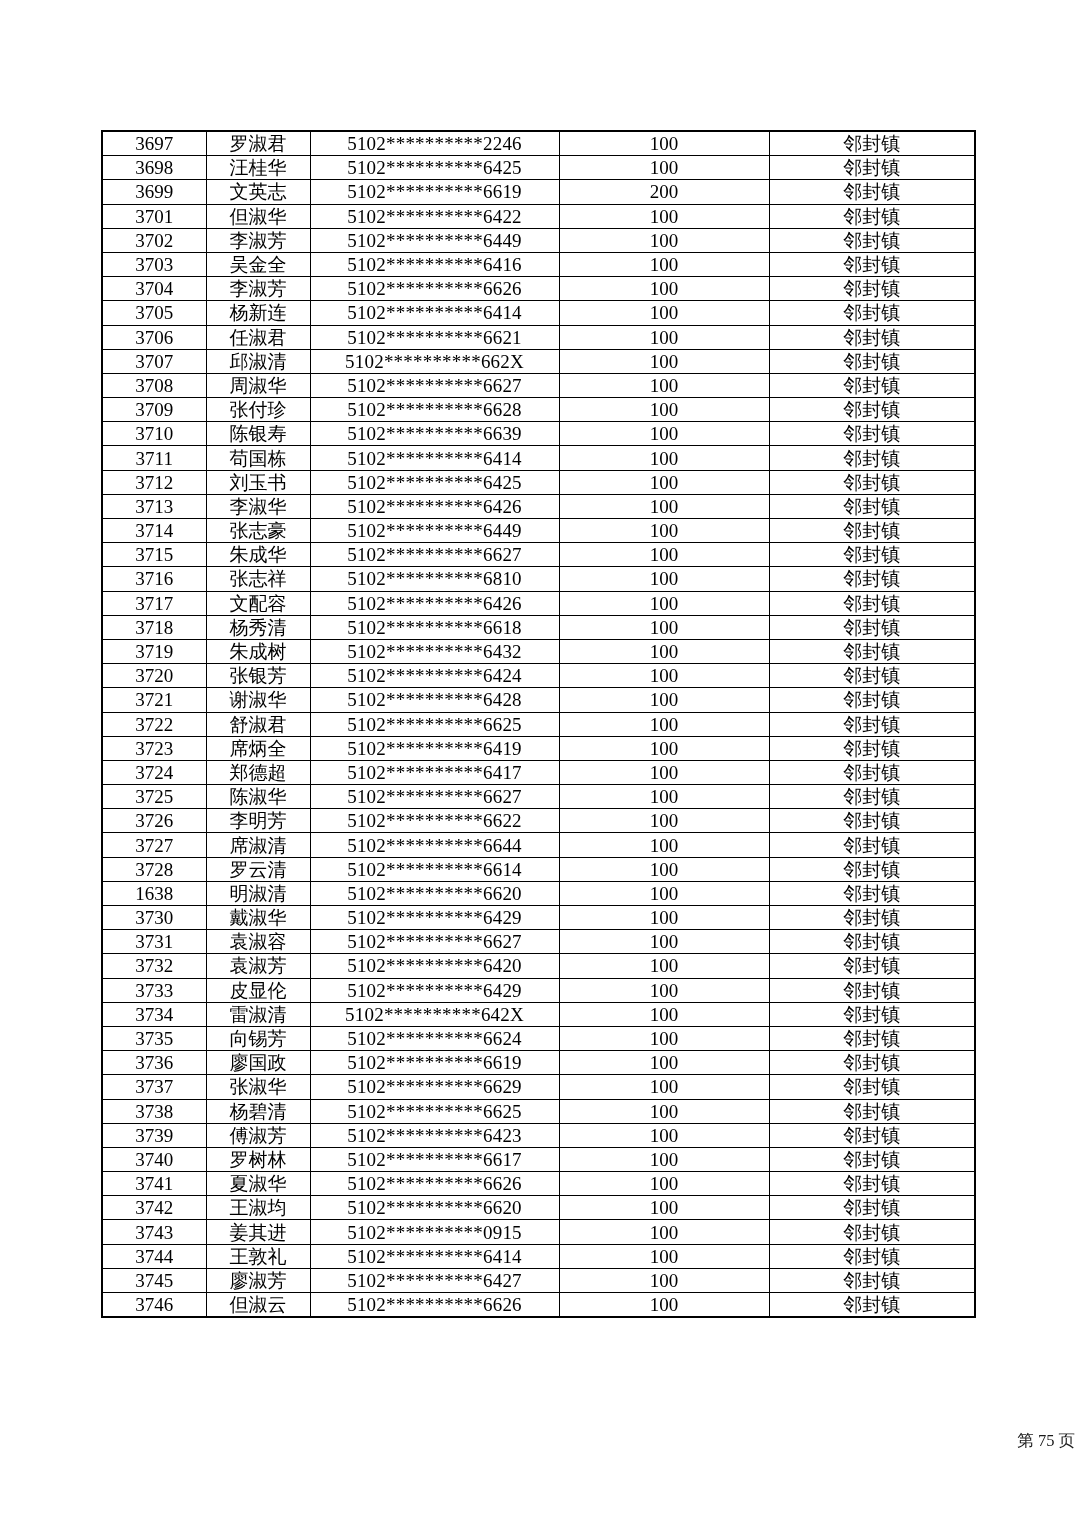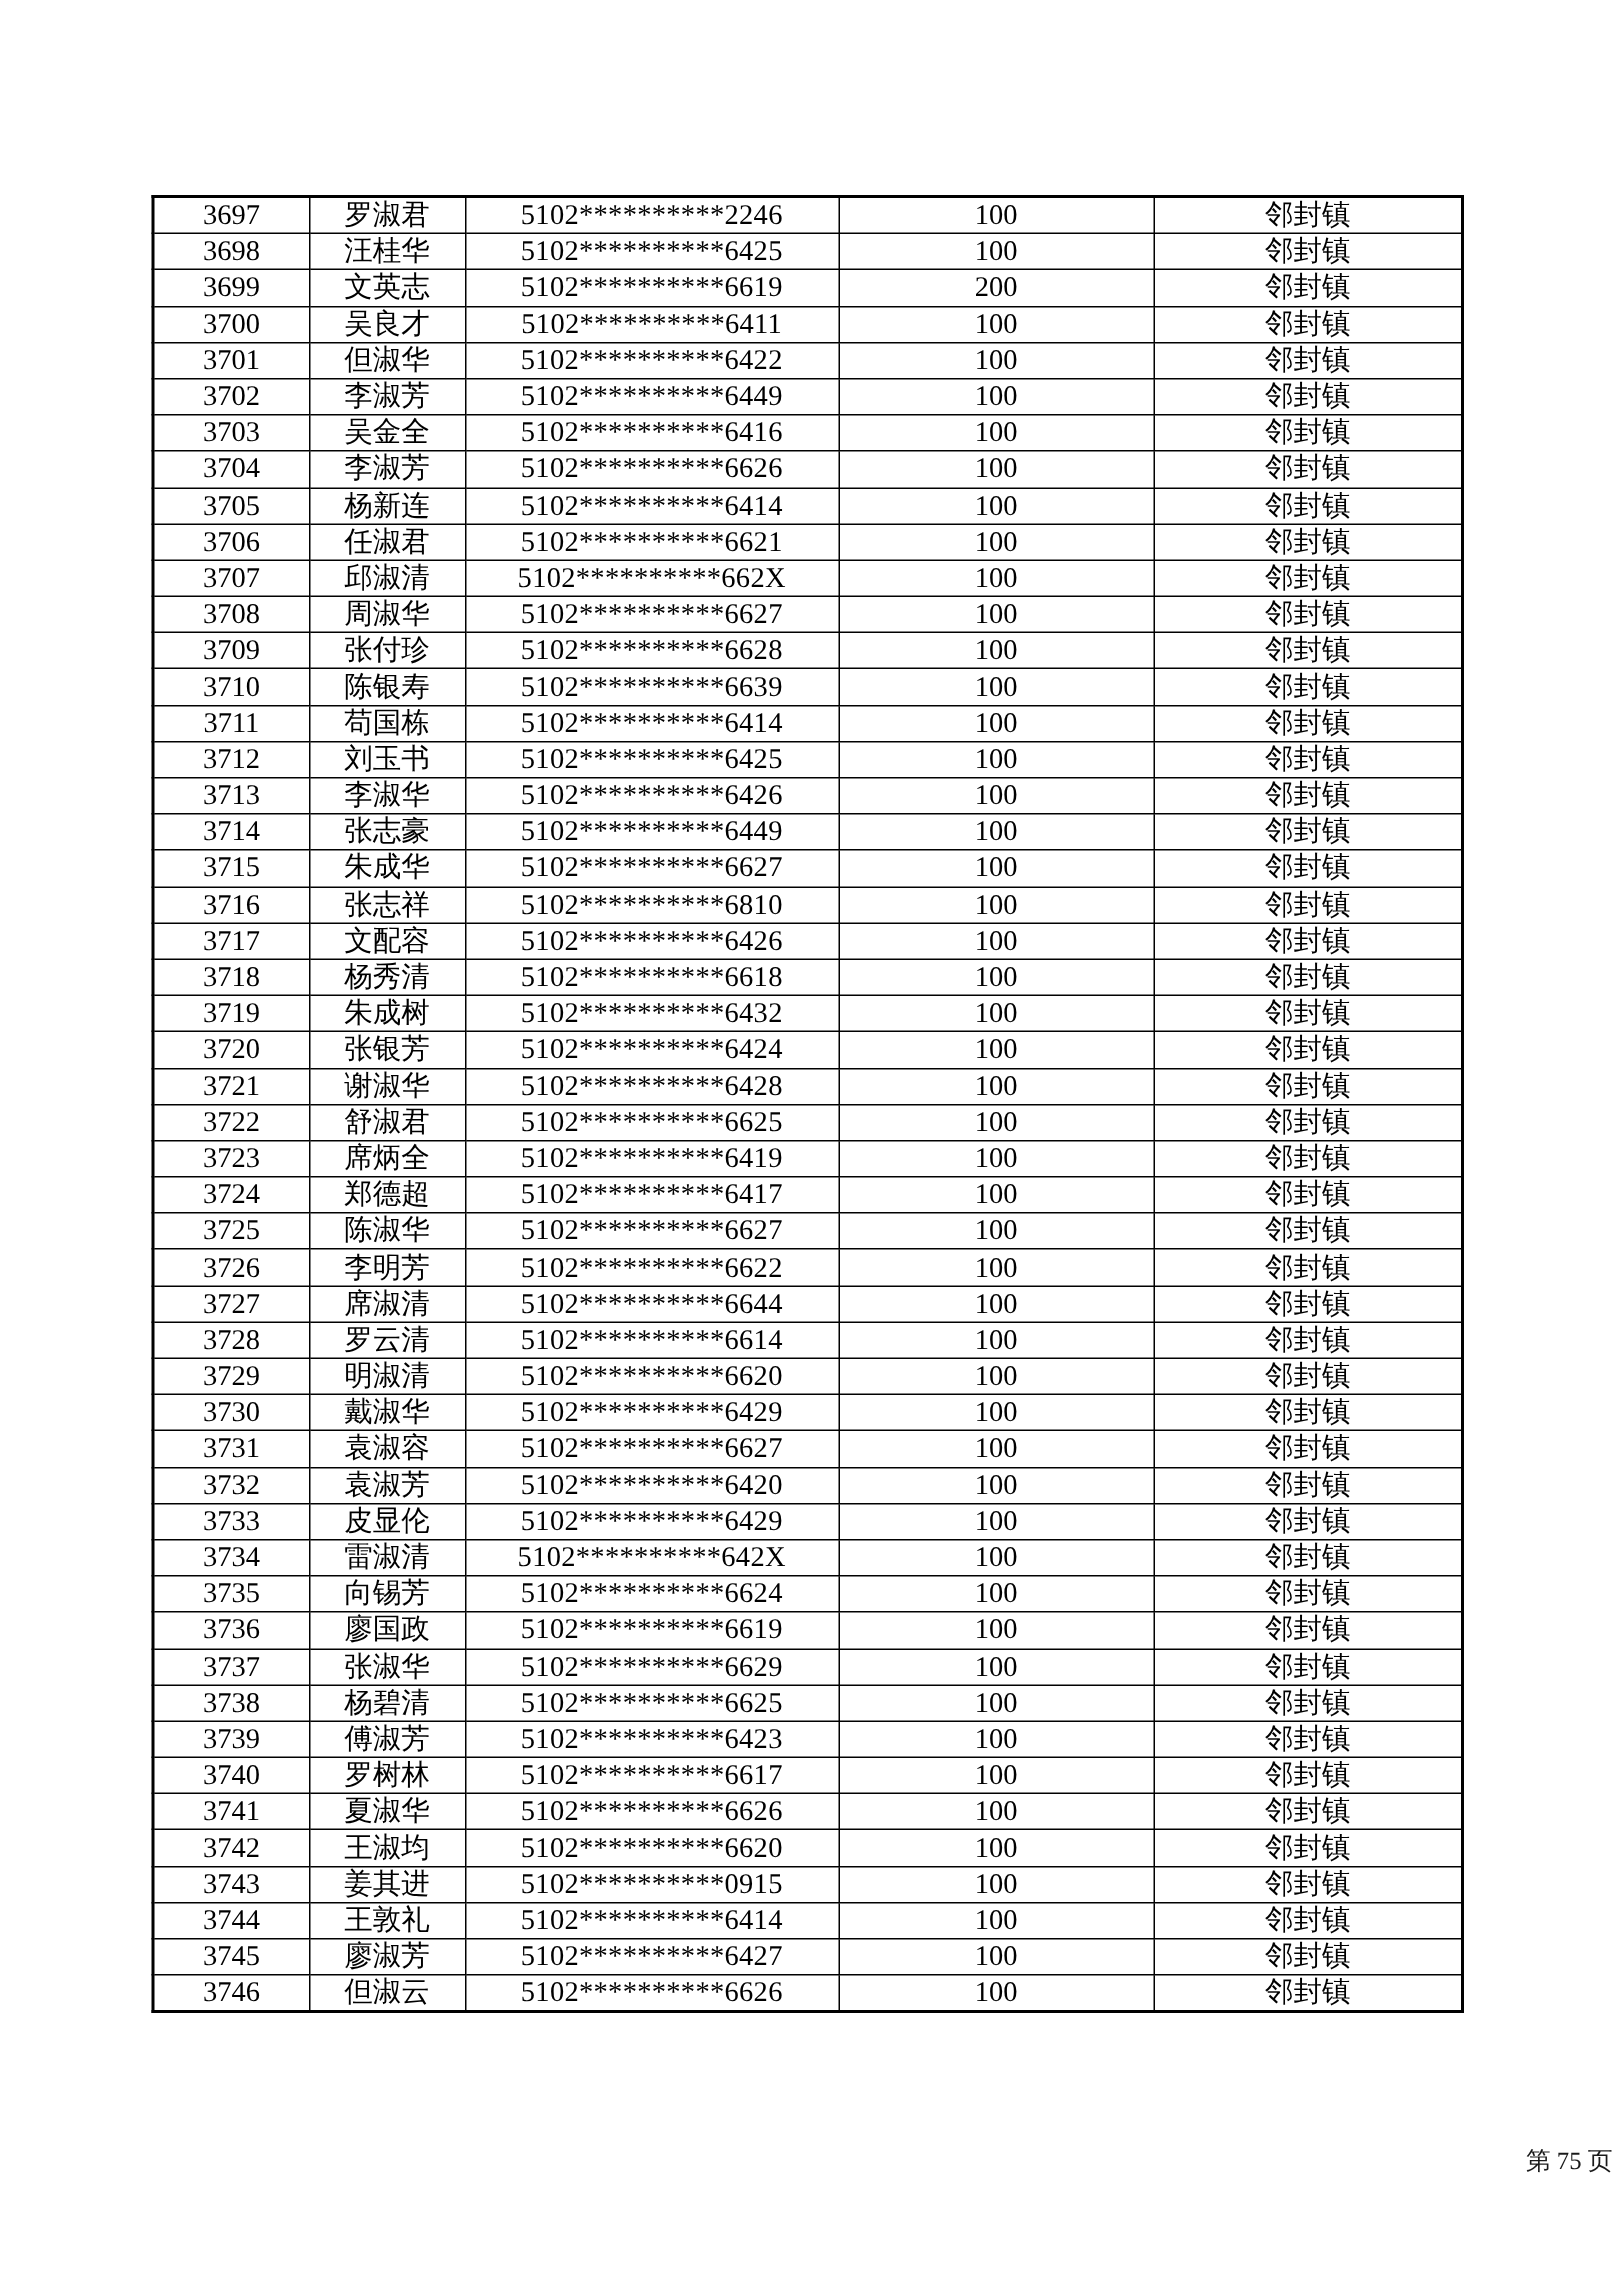--- a/index.html
+++ b/index.html
@@ -84,27 +84,20 @@
           <td class="col-town">邻封镇</td>
         </tr>
         <tr>
           <td class="col-serial">3699</td>
           <td class="col-name">文英志</td>
           <td class="col-id">5102**********6619</td>
           <td class="col-amount">200</td>
           <td class="col-town">邻封镇</td>
         </tr>
         <tr>
-          <td class="col-serial">3700</td>
-          <td class="col-name">吴良才</td>
-          <td class="col-id">5102**********6411</td>
-          <td class="col-amount">100</td>
-          <td class="col-town">邻封镇</td>
-        </tr>
-        <tr>
           <td class="col-serial">3701</td>
           <td class="col-name">但淑华</td>
           <td class="col-id">5102**********6422</td>
           <td class="col-amount">100</td>
           <td class="col-town">邻封镇</td>
         </tr>
         <tr>
           <td class="col-serial">3702</td>
           <td class="col-name">李淑芳</td>
           <td class="col-id">5102**********6449</td>
@@ -287,21 +280,21 @@
           <td class="col-town">邻封镇</td>
         </tr>
         <tr>
           <td class="col-serial">3728</td>
           <td class="col-name">罗云清</td>
           <td class="col-id">5102**********6614</td>
           <td class="col-amount">100</td>
           <td class="col-town">邻封镇</td>
         </tr>
         <tr>
-          <td class="col-serial">3729</td>
+          <td class="col-serial">1638</td>
           <td class="col-name">明淑清</td>
           <td class="col-id">5102**********6620</td>
           <td class="col-amount">100</td>
           <td class="col-town">邻封镇</td>
         </tr>
         <tr>
           <td class="col-serial">3730</td>
           <td class="col-name">戴淑华</td>
           <td class="col-id">5102**********6429</td>
           <td class="col-amount">100</td>

